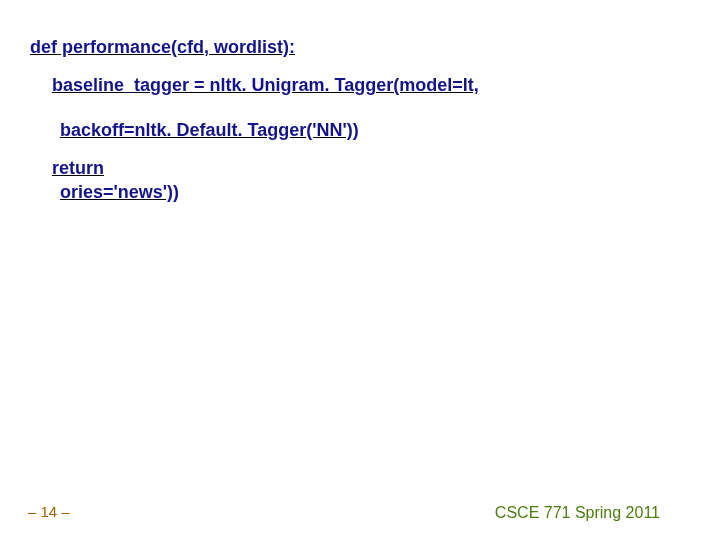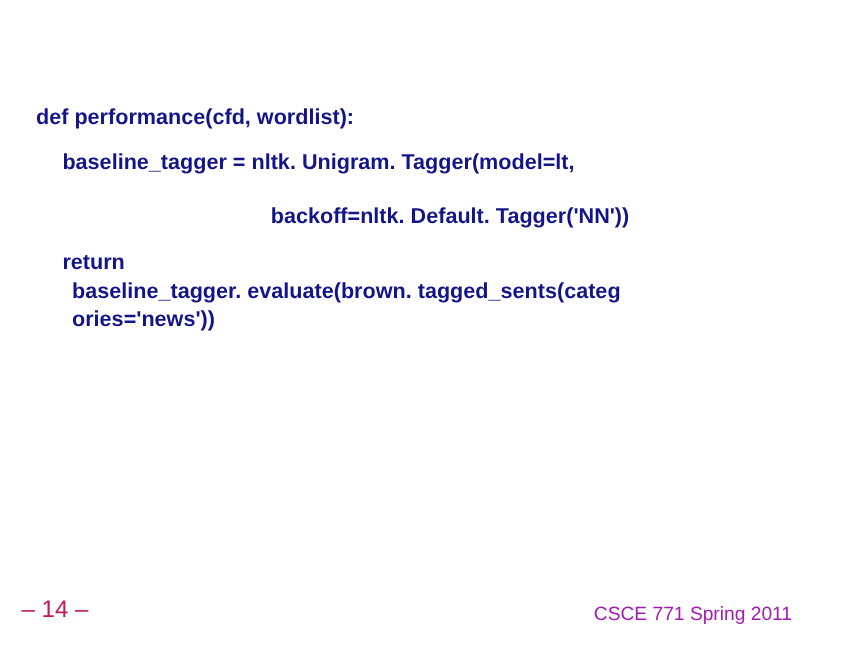--- a/index.html
+++ b/index.html
@@ -7,22 +7,23 @@
     width: 720px;
     height: 540px;
     background: #ffffff;
     font-family: Arial, Helvetica, sans-serif;
     position: relative;
     overflow: hidden;
   }
   .slide {
     width: 100%;
     height: 100%;
-    padding: 85px 30px 30px 30px;
+    padding: 35px 30px 30px 30px;
     position: relative;
+    text-decoration: underline;
   }
   .code-block {
     color: #14148a;
     font-weight: bold;
     font-size: 18px;
     line-height: 1.35;
   }
   .line-def {
     margin-left: 0;
     margin-bottom: 14px;
@@ -30,59 +31,57 @@
   .line-lt {
     margin-left: 28px;
     margin-bottom: 14px;
   }
   .line-baseline {
     margin-left: 22px;
     margin-bottom: 20px;
   }
   .line-baseline2 {
     margin-left: 30px;
-    text-align: center;
   }
   .line-return {
     margin-left: 22px;
     margin-top: 12px;
   }
   .line-return2 {
     margin-left: 30px;
   }
   .line-return3 {
     margin-left: 30px;
   }
   .page-number {
     position: absolute;
     bottom: 20px;
-    left: 18px;
-    color: #be185d;
-    font-size: 20px;
+    left: 28px;
+    color: #a16207;
+    font-size: 15px;
   }
   .footer-text {
     position: absolute;
     bottom: 18px;
     right: 60px;
-    color: #a21caf;
+    color: #4d7c0f;
     font-size: 16px;
   }
 </style>
 </head>
 <body>
 
 <div class="slide">
   <div class="code-block">
     <div class="line-def">def performance(cfd, wordlist):</div>
     <div style="margin-bottom:14px;">
       <div class="line-baseline">baseline_tagger = nltk. Unigram. Tagger(model=lt,</div>
       <div class="line-baseline2">backoff=nltk. Default. Tagger('NN'))</div>
     </div>
     <div>
       <div class="line-return">return</div>
-      <div class="line-return2">baseline_tagger. evaluate(brown. tagged_sents(categ</div>
       <div class="line-return3">ories='news'))</div>
     </div>
   </div>
 
   <div class="page-number">– 14 –</div>
   <div class="footer-text">CSCE 771 Spring 2011</div>
 </div>
 
 </body></html>

